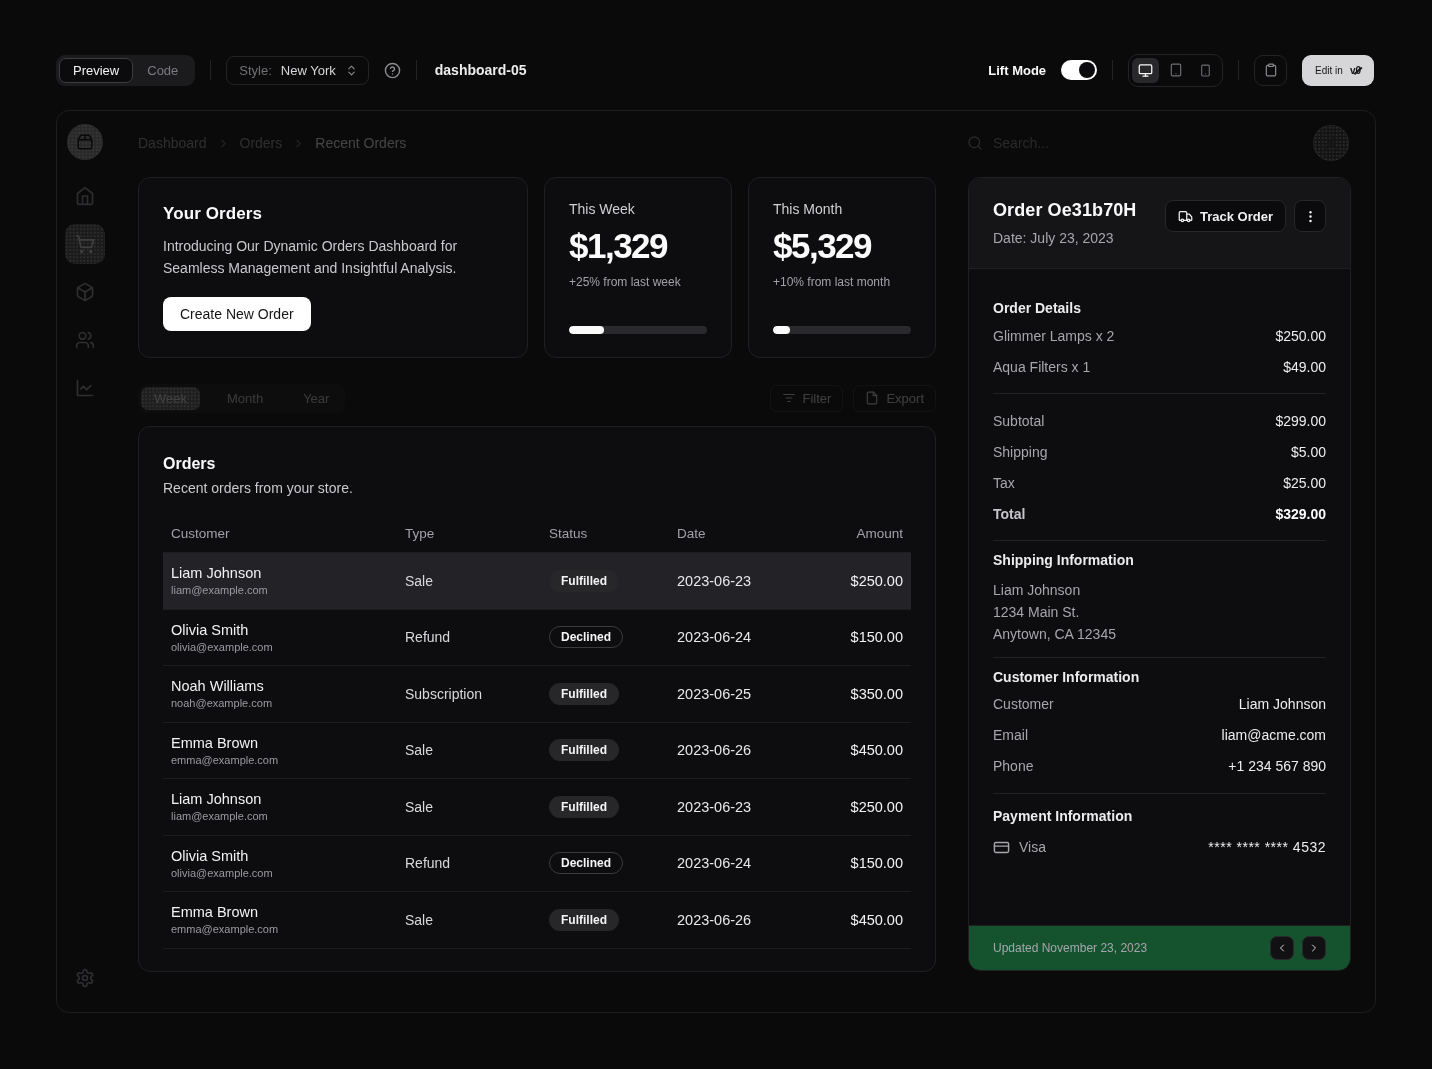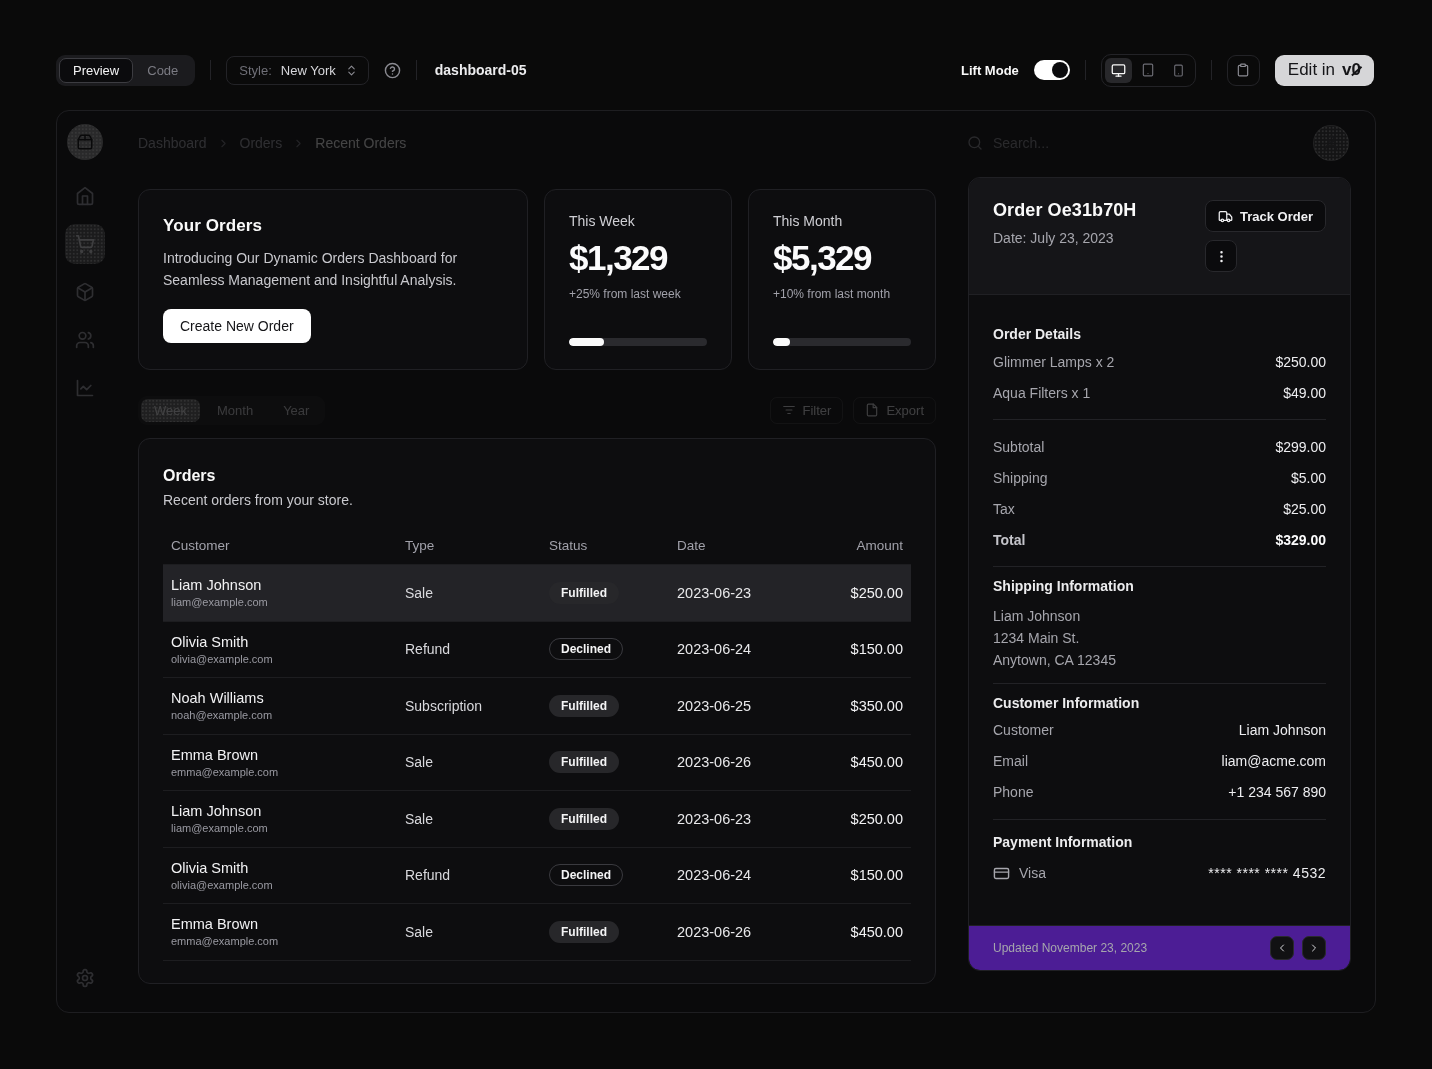--- a/index.html
+++ b/index.html
@@ -29,21 +29,21 @@
   .lift-label { font-size:13px; font-weight:700; }
   .toggle { width:36px; height:20px; background:#ffffff; border-radius:999px; position:relative; cursor:pointer; }
   .toggle-knob { position:absolute; right:2px; top:2px; width:16px; height:16px; border-radius:50%; background:#0b0b0d; }
   .device-group { display:flex; gap:3px; border:1px solid #232327; border-radius:10px; padding:3px; }
   .device-btn { width:27px; height:25px; display:flex; align-items:center; justify-content:center;
     border-radius:6px; color:#6d6d75; cursor:pointer; }
   .device-btn.active { background:#28282b; color:#fafafa; }
   .clip-btn { width:33px; height:31px; border:1px solid #232327; border-radius:9px; color:#8b8b92;
     display:flex; align-items:center; justify-content:center; cursor:pointer; }
   .edit-btn { display:flex; align-items:center; gap:7px; background:#d6d6d8; color:#151518;
-    font-size:17px; font-weight:500; padding:0 13px; height:31px; border-radius:9px; border:none; cursor:pointer;
+    font-size:10px; font-weight:500; padding:0 13px; height:31px; border-radius:9px; border:none; cursor:pointer;
     font-family:"Liberation Sans",sans-serif; }
   .v0 { font-weight:700; display:flex; align-items:center; }
   .v0 .zero { position:relative; display:inline-block; }
   .v0 .zero::after { content:""; position:absolute; left:-2px; right:-2px; top:48%; height:1.6px;
     background:currentColor; transform:rotate(-42deg); }
 
   
   .frame { position:absolute; left:56px; top:110px; width:1320px; height:903px;
     background:#0a0a0b; border:1px solid #1e1e21; border-radius:13px; overflow:hidden; }
   .lift-dim { opacity:.24; }
@@ -74,35 +74,35 @@
   .search-input::placeholder { color:#8b8b92; }
   .avatar { width:36px; height:36px; border-radius:50%; background-color:rgba(255,255,255,.18);
     border:1px solid rgba(255,255,255,.25); display:flex; align-items:center; justify-content:center;
     color:#3c3c40; cursor:pointer; }
 
   
   .frame-main { position:absolute; left:81px; top:66px; width:1213px;
     display:grid; grid-template-columns:798px 383px; column-gap:32px; }
   .card { background:#0d0d0f; border:1px solid #202024; border-radius:12px; }
 
-  .cards-row { display:grid; grid-template-columns:390px 1fr 1fr; gap:16px; height:171px;margin-top:12px; }
+  .cards-row { display:grid; grid-template-columns:390px 1fr 1fr; gap:16px; height:171px; }
   .intro-card { padding:26px 24px; }
   .intro-title { font-size:17px; font-weight:700; letter-spacing:.1px; }
   .intro-desc { margin-top:11px; font-size:14px; line-height:1.6; color:#c9c9ce; max-width:330px; }
   .primary-btn { margin-top:17px; background:#ffffff; color:#141417; border:none; border-radius:8px;
     font-size:14px; font-weight:500; padding:9px 17px; cursor:pointer; font-family:"Liberation Sans",sans-serif; }
   .stat-card { padding:23px 24px; display:flex; flex-direction:column; }
   .stat-label { font-size:14px; color:#cfcfd4; }
   .stat-value { margin-top:9px; font-size:35px; font-weight:700; letter-spacing:-1.5px; color:#fbfbfc; }
   .stat-change { margin-top:9px; font-size:12px; color:#a1a1aa; }
   .progress { margin-top:auto; height:8px; background:#2a2a2e; border-radius:999px; overflow:hidden; }
   .progress-fill { height:100%; background:#fafafa; border-radius:999px; }
 
   .tabs-row { margin-top:35px; height:30px; display:flex; align-items:center; justify-content:space-between; }
-  .period-tabs { display:flex; padding:3px; background-color:rgba(255,255,255,.06); border-radius:9px; gap:4px; }
+  .period-tabs { display:flex; padding:3px; background-color:rgba(255,255,255,.06); border-radius:9px; gap:14px; }
   .period-tab { font-size:13px; color:#cfcfd4; padding:4px 13px; border-radius:7px; cursor:pointer; }
   .period-tab.active { background-color:rgba(255,255,255,.32); color:#f1f1f3; font-weight:500; }
   .table-actions { display:flex; gap:10px; }
   .outline-sm-btn { display:flex; align-items:center; gap:7px; font-size:13px; color:#e4e4e7;
     border:1px solid rgba(255,255,255,.16); background:transparent; border-radius:7px; padding:5px 11px;
     cursor:pointer; font-family:"Liberation Sans",sans-serif; }
 
   
   .orders-card { margin-top:13px; height:546px; padding:28px 24px 18px; }
   .orders-title { font-size:16px; font-weight:700; }
@@ -125,39 +125,39 @@
     border:1px solid transparent; }
   .badge.secondary { background:#27272a; color:#f4f4f5; }
   .badge.outline { border-color:#3a3a3f; color:#f4f4f5; background:transparent; }
 
   
   .order-card { height:794px; display:flex; flex-direction:column; overflow:hidden; }
   .oc-header { background:#151518; border-bottom:1px solid #202024; border-radius:11px 11px 0 0;
     padding:22px 24px; display:flex; align-items:flex-start; justify-content:space-between; }
   .oc-title { font-size:18px; font-weight:700; letter-spacing:.1px; }
   .oc-date { margin-top:9px; font-size:14px; color:#a6a6ad; }
-  .oc-header-actions { display:flex; gap:8px;flex-direction:column; }
+  .oc-header-actions { display:flex; gap:8px; }
   .oc-btn { display:flex; align-items:center; gap:7px; background:#0b0b0d; border:1px solid #28282c;
     color:#f1f1f3; border-radius:8px; height:32px; padding:0 12px; font-size:13px; font-weight:600;
     cursor:pointer; font-family:"Liberation Sans",sans-serif; }
   .oc-btn.square { width:32px; padding:0; justify-content:center; }
   .oc-body { flex:1; padding:21px 24px 0; font-size:14px; overflow:hidden; }
   .sec-heading { font-size:14px; font-weight:700; color:#ececee; }
   .kv-row { display:flex; justify-content:space-between; align-items:center; padding:7.5px 0; }
   .kv-label { color:#a6a6ad; }
   .kv-value { color:#ededf0; }
   .kv-row.total .kv-label { color:#c4c4ca; font-weight:600; }
   .kv-row.total .kv-value { font-weight:700; color:#fbfbfc; }
   .sep { height:1px; background:#222226; margin:11px 0; }
   .two-col { display:grid; grid-template-columns:1fr 1fr; gap:16px; margin-top:5px; }
   .addr { margin-top:12px; color:#a6a6ad; line-height:1.57; font-size:14px; }
   .pay-row { display:flex; justify-content:space-between; align-items:center; margin-top:15px; }
   .pay-method { display:flex; align-items:center; gap:9px; color:#a6a6ad; }
   .pay-number { color:#ededf0; letter-spacing:.5px; }
-  .oc-footer { margin-top:auto; height:45px; background:#4c1d95; border-top:1px solid #202024;
+  .oc-footer { margin-top:auto; height:45px; background:#14532d; border-top:1px solid #202024;
     border-radius:0 0 11px 11px; display:flex; align-items:center; justify-content:space-between; padding:0 24px; }
   .oc-updated { font-size:12px; color:#a6a6ad; }
   .pager { display:flex; gap:8px; }
   .pager-btn { width:24px; height:24px; border:1px solid #2a2a2e; background:#111113; border-radius:7px;
     color:#d6d6da; display:flex; align-items:center; justify-content:center; cursor:pointer; }
   .mt4 { margin-top:4px; } .mt10 { margin-top:10px; } .mt14 { margin-top:14px; }
 </style>
 </head>
 <body>
 

